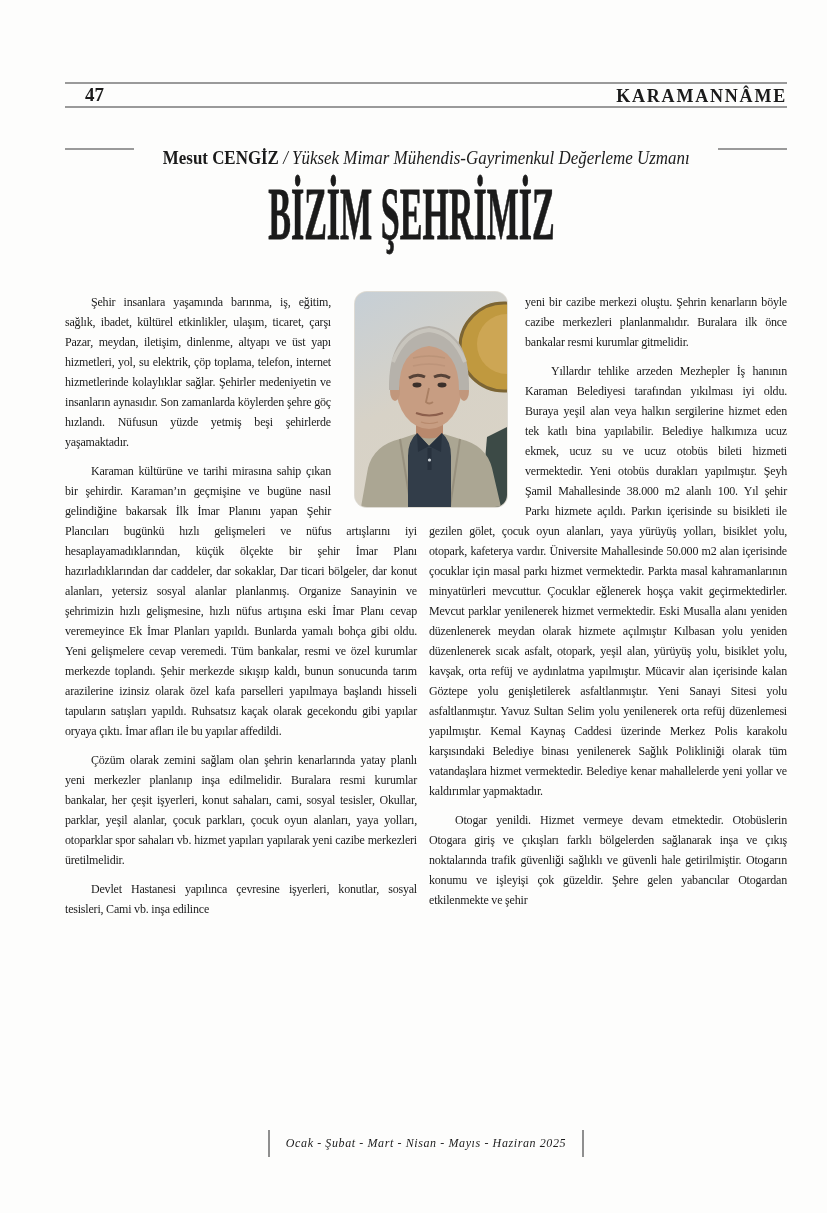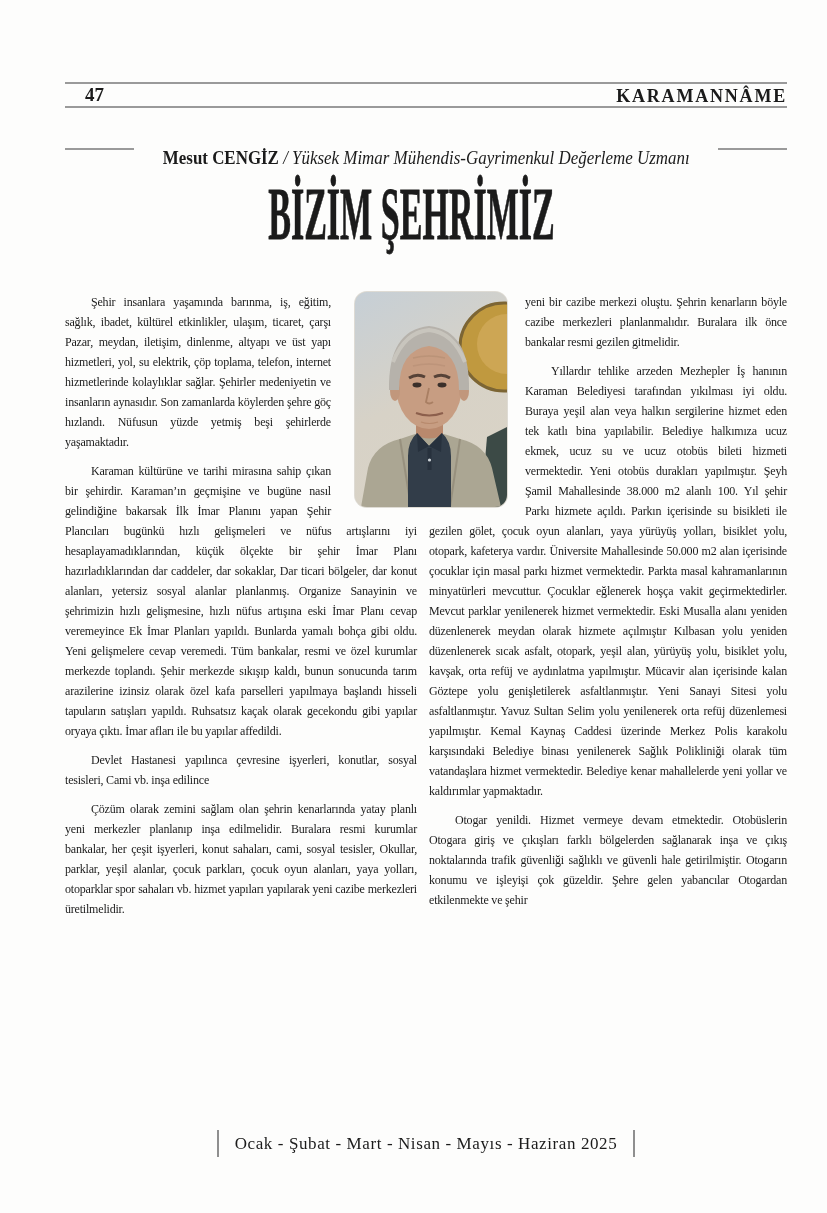--- a/index.html
+++ b/index.html
@@ -81,21 +81,21 @@
   }
   .photo svg { display:block; }
 
   
   .footer {
     position:absolute; top:1130px; left:65px; width:722px;
     display:flex; justify-content:center; align-items:center; gap:16px;
   }
   .footer-bar { width:2px; height:27px; background:#8f8f8f; }
   .footer-text {
-    font-size:17px; letter-spacing:0.6px;
+    font-style:italic; font-size:12px; letter-spacing:0.6px;
     white-space:nowrap;
   }
 </style>
 </head>
 <body>
 
 <div class="rule" id="rule-top"></div>
 <div class="page-number">47</div>
 <div class="journal-title">KARAMANNÂME</div>
 <div class="rule" id="rule-mid"></div>
@@ -108,26 +108,26 @@
 
 <div class="title-wrap">
   <h1 class="article-title">BİZİM ŞEHRİMİZ</h1>
 </div>
 
 <div class="columns">
   <div class="col" id="colL">
     <div class="spacer spacer-r"></div>
     <p>Şehir insanlara yaşamında barınma, iş, eğitim, sağlık, ibadet, kültürel etkinlikler, ulaşım, ticaret, çarşı Pazar, meydan, iletişim, dinlenme, altyapı ve üst yapı hizmetleri, yol, su elektrik, çöp toplama, telefon, internet hizmetlerinde kolaylıklar sağlar. Şehirler medeniyetin ve insanların aynasıdır. Son zamanlarda köylerden şehre göç hızlandı. Nüfusun yüzde yetmiş beşi şehirlerde yaşamaktadır.</p>
     <p>Karaman kültürüne ve tarihi mirasına sahip çıkan bir şehirdir. Karaman’ın geçmişine ve bugüne nasıl gelindiğine bakarsak İlk İmar Planını yapan Şehir Plancıları bugünkü hızlı gelişmeleri ve nüfus artışlarını iyi hesaplayamadıklarından, küçük ölçekte bir şehir İmar Planı hazırladıklarından dar caddeler, dar sokaklar, Dar ticari bölgeler, dar konut alanları, yetersiz sosyal alanlar planlanmış. Organize Sanayinin ve şehrimizin hızlı gelişmesine, hızlı nüfus artışına eski İmar Planı cevap veremeyince Ek İmar Planları yapıldı. Bunlarda yamalı bohça gibi oldu. Yeni gelişmelere cevap veremedi. Tüm bankalar, resmi ve özel kurumlar merkezde toplandı. Şehir merkezde sıkışıp kaldı, bunun sonucunda tarım arazilerine izinsiz olarak özel kafa parselleri yapılmaya başlandı hisseli tapuların satışları yapıldı. Ruhsatsız kaçak olarak gecekondu gibi yapılar oryaya çıktı. İmar afları ile bu yapılar affedildi.</p>
+    <p>Çözüm olarak zemini sağlam olan şehrin kenarlarında yatay planlı yeni merkezler planlanıp inşa edilmelidir. Buralara resmi kurumlar bankalar, her çeşit işyerleri, konut sahaları, cami, sosyal tesisler, Okullar, parklar, yeşil alanlar, çocuk parkları, çocuk oyun alanları, yaya yolları, otoparklar spor sahaları vb. hizmet yapıları yapılarak yeni cazibe merkezleri üretilmelidir.</p>
     <p>Devlet Hastanesi yapılınca çevresine işyerleri, konutlar, sosyal tesisleri, Cami vb. inşa edilince</p>
-    <p>Çözüm olarak zemini sağlam olan şehrin kenarlarında yatay planlı yeni merkezler planlanıp inşa edilmelidir. Buralara resmi kurumlar bankalar, her çeşit işyerleri, konut sahaları, cami, sosyal tesisler, Okullar, parklar, yeşil alanlar, çocuk parkları, çocuk oyun alanları, yaya yolları, otoparklar spor sahaları vb. hizmet yapıları yapılarak yeni cazibe merkezleri üretilmelidir.</p>
   </div>
   <div class="col" id="colR">
     <div class="spacer spacer-l"></div>
-    <p class="no-indent">yeni bir cazibe merkezi oluştu. Şehrin kenarların böyle cazibe merkezleri planlanmalıdır. Buralara ilk önce bankalar resmi gezilen gitmelidir.</p>
+    <p class="no-indent">yeni bir cazibe merkezi oluştu. Şehrin kenarların böyle cazibe merkezleri planlanmalıdır. Buralara ilk önce bankalar resmi kurumlar gitmelidir.</p>
     <p>Yıllardır tehlike arzeden Mezhepler İş hanının Karaman Belediyesi tarafından yıkılması iyi oldu. Buraya yeşil alan veya halkın sergilerine hizmet eden tek katlı bina yapılabilir. Belediye halkımıza ucuz ekmek, ucuz su ve ucuz otobüs bileti hizmeti vermektedir. Yeni otobüs durakları yapılmıştır. Şeyh Şamil Mahallesinde 38.000 m2 alanlı 100. Yıl şehir Parkı hizmete açıldı. Parkın içerisinde su bisikleti ile gezilen gölet, çocuk oyun alanları, yaya yürüyüş yolları, bisiklet yolu, otopark, kafeterya vardır. Üniversite Mahallesinde 50.000 m2 alan içerisinde çocuklar için masal parkı hizmet vermektedir. Parkta masal kahramanlarının minyatürleri mevcuttur. Çocuklar eğlenerek hoşça vakit geçirmektedirler. Mevcut parklar yenilenerek hizmet vermektedir. Eski Musalla alanı yeniden düzenlenerek meydan olarak hizmete açılmıştır Kılbasan yolu yeniden düzenlenerek sıcak asfalt, otopark, yeşil alan, yürüyüş yolu, bisiklet yolu, kavşak, orta refüj ve aydınlatma yapılmıştır. Mücavir alan içerisinde kalan Göztepe yolu genişletilerek asfaltlanmıştır. Yeni Sanayi Sitesi yolu asfaltlanmıştır. Yavuz Sultan Selim yolu yenilenerek orta refüj düzenlemesi yapılmıştır. Kemal Kaynaş Caddesi üzerinde Merkez Polis karakolu karşısındaki Belediye binası yenilenerek Sağlık Polikliniği olarak tüm vatandaşlara hizmet vermektedir. Belediye kenar mahallelerde yeni yollar ve kaldırımlar yapmaktadır.</p>
     <p>Otogar yenildi. Hizmet vermeye devam etmektedir. Otobüslerin Otogara giriş ve çıkışları farklı bölgelerden sağlanarak inşa ve çıkış noktalarında trafik güvenliği sağlıklı ve güvenli hale getirilmiştir. Otogarın konumu ve işleyişi çok güzeldir. Şehre gelen yabancılar Otogardan etkilenmekte ve şehir</p>
   </div>
 </div>
 
 <div class="photo" role="img" aria-label="Portrait photo of an elderly man with gray hair wearing a beige jacket over a dark polo shirt">
   <svg width="152" height="215" viewBox="0 0 152 215" xmlns="http://www.w3.org/2000/svg">
     <defs>
       <linearGradient id="bgGrad" x1="0" y1="0" x2="0.4" y2="1">
         <stop offset="0" stop-color="#c6cfd6"></stop>

